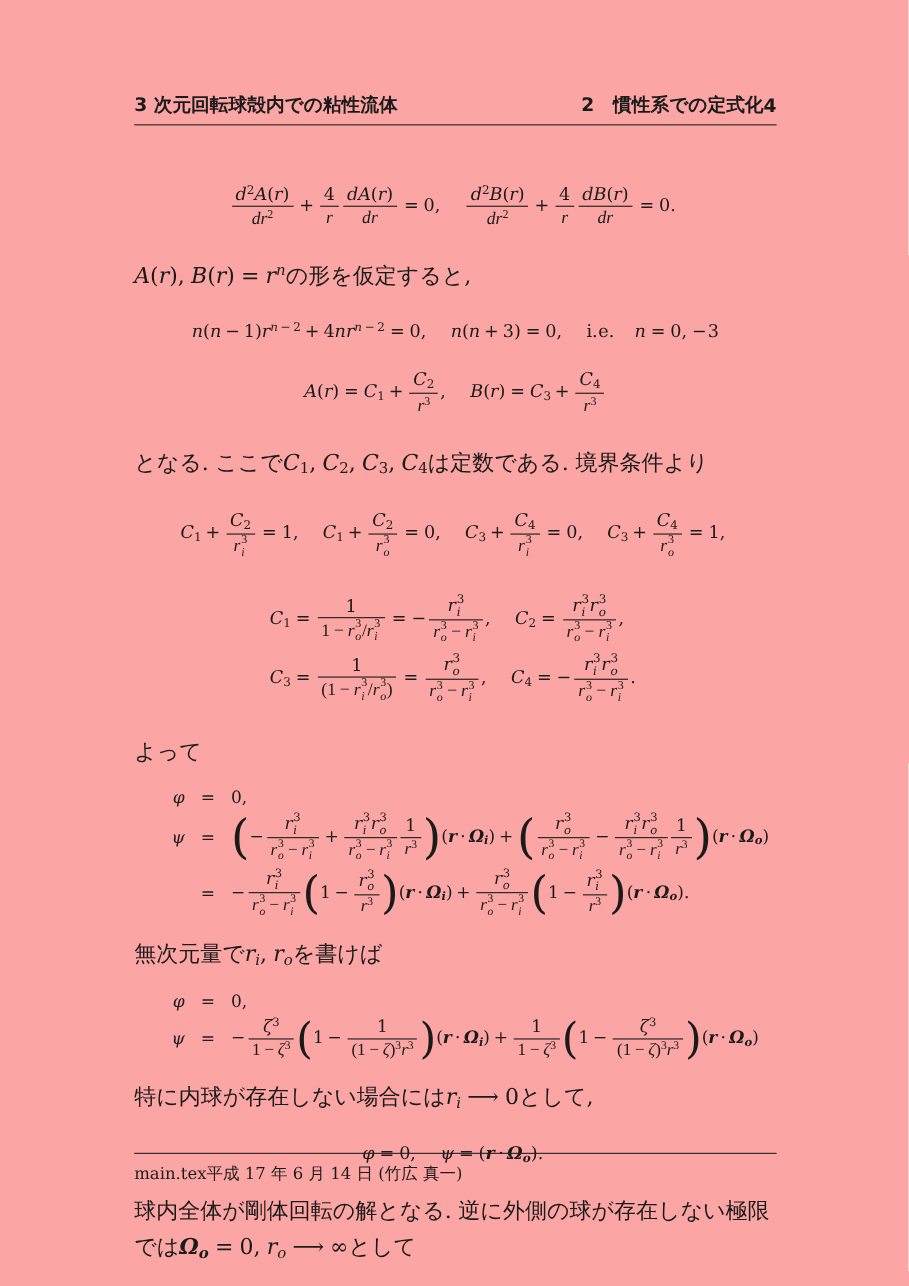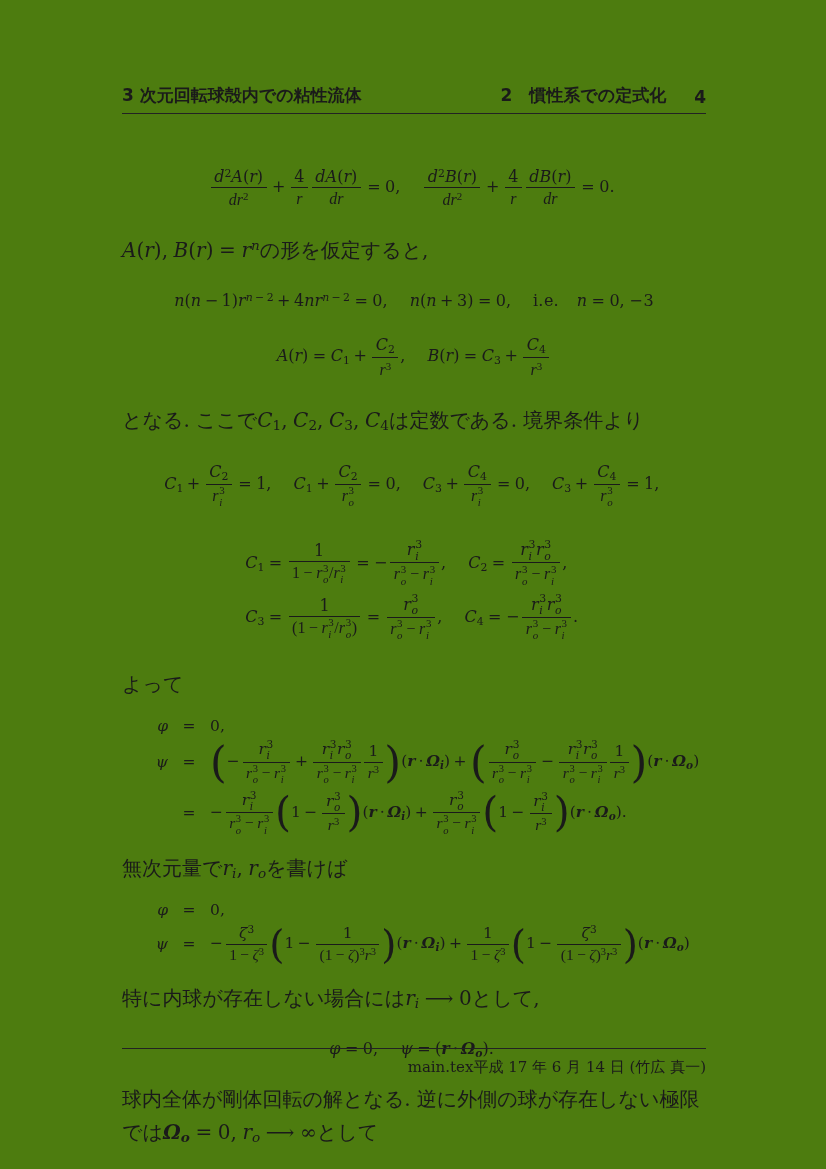--- a/index.html
+++ b/index.html
@@ -1,50 +1,50 @@
 <!DOCTYPE html>
 <html lang="ja"><head>
 <meta charset="utf-8">
 <style>
   * { margin:0; padding:0; box-sizing:border-box; }
   html, body { background:#ffffff; }
   .page {
-    width:826px; height:1169px; position:relative; background:#4d7c0f;
+    width:826px; height:1169px; position:relative; background:#fca5a5;
     color:#1a1a1a; font-family:"DejaVu Serif","Liberation Serif",serif;
     overflow:hidden;
   }
   
   .header {
     position:absolute; left:122px; right:120px; top:84px;
     display:flex; justify-content:space-between; align-items:flex-end;
     border-bottom:1px solid #222; padding-bottom:6px;
     font-weight:bold; font-size:17px;
     font-family:"DejaVu Sans","Liberation Sans",sans-serif;
   }
-  .header-right { display:flex; align-items:flex-end; gap:28px; }
+  .header-right { display:flex; align-items:flex-end; }
   
   .docbody {
     position:absolute; left:122px; right:120px; top:112px; padding-top:30px;
     font-size:16px;
   }
   .para { font-size:20px; line-height:1.65; margin:16px 0; }
   .display-eq { text-align:center; margin:24px 0; white-space:nowrap; }
   .eqlines-wrap { margin:20px 0; }
   .eqlines { display:table; margin:0 auto; }
   .eqline { margin:6px 0; white-space:nowrap; }
   .eqnarray { margin:16px 0; font-size:15.5px; }
   .eqrow { display:flex; align-items:center; margin:4px 0; white-space:nowrap; }
   .eq-lhs { width:46px; display:flex; justify-content:flex-end; align-items:center; }
   .eq-rel { width:42px; display:flex; justify-content:center; align-items:center; }
   .eq-rhs { flex:1; display:flex; justify-content:flex-start; align-items:center; }
   
   .footer {
     position:absolute; left:122px; right:120px; top:1048px;
     border-top:1px solid #222; padding-top:9px;
-    display:flex; justify-content:flex-end; font-size:15px;
+    display:flex; justify-content:flex-start; font-size:15px;
   }
   
   .mrow { display:inline; }
   .mi { font-style:italic; }
   .rm .mi { font-style:normal; }
   .bold { font-weight:bold; }
   .mrel   { padding:0 0.28em; }
   .mbin2  { padding:0 0.22em; }
   .munary { padding-right:0.06em; }
   .mbin   { padding:0 0.18em; }

